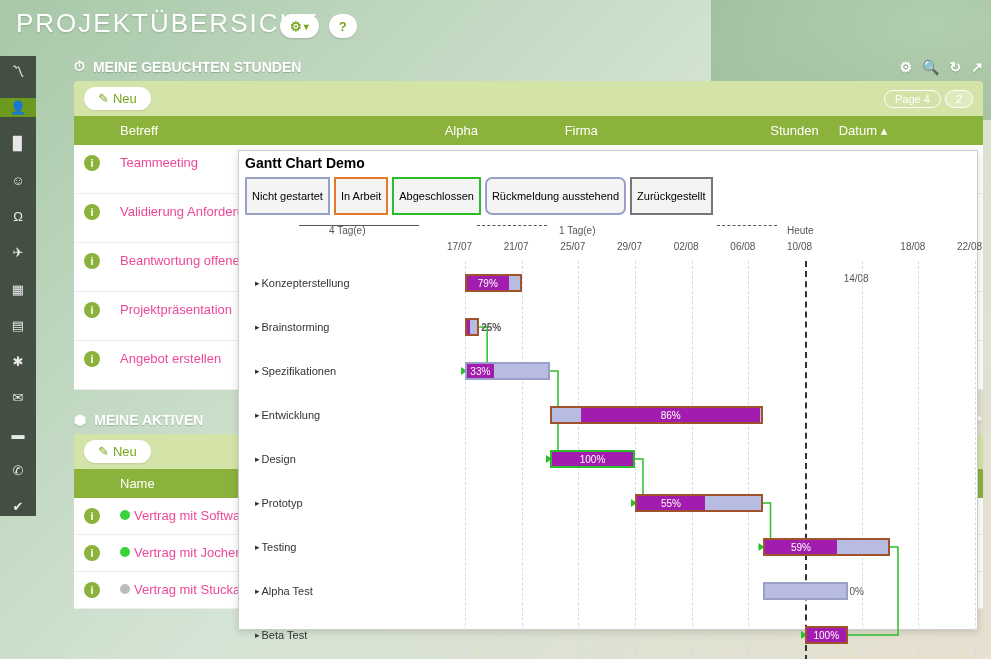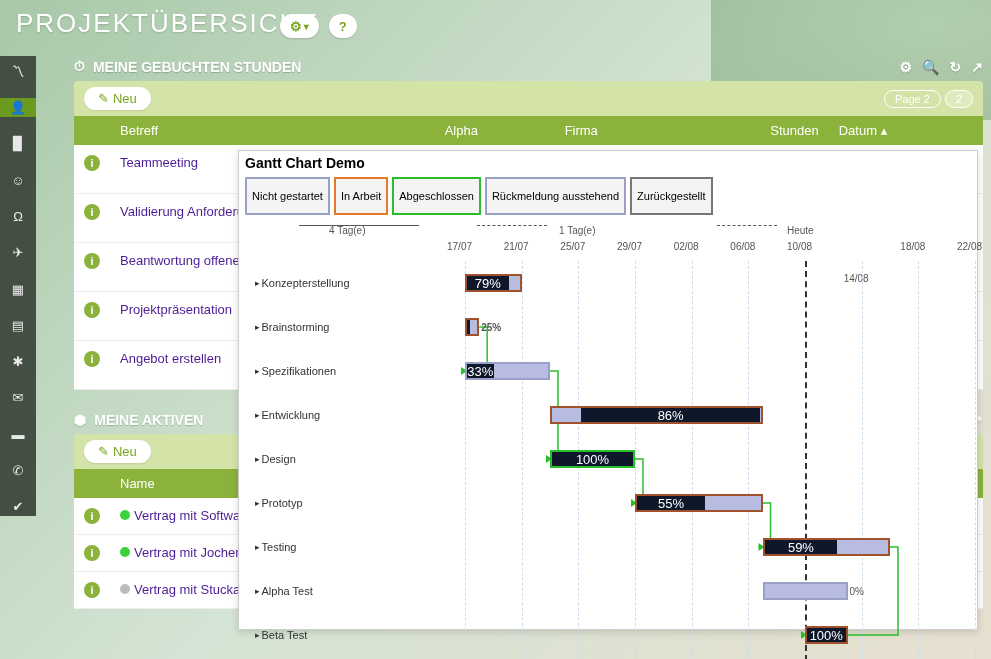--- a/index.html
+++ b/index.html
@@ -20,49 +20,49 @@
 .new-row{background:#d4e4a8;padding:6px 10px;display:flex;align-items:center;gap:8px;border-top-left-radius:4px;border-top-right-radius:4px;}
 .btn-neu{background:#fff;border-radius:14px;padding:4px 14px;color:#7aa61e;font-weight:500;display:flex;align-items:center;gap:4px;box-shadow:0 1px 2px rgba(0,0,0,0.1);cursor:pointer;}
 .pager{margin-left:auto;display:flex;gap:4px;}
 .pg{border:1px solid #fff;border-radius:11px;padding:2px 10px;color:#fff;font-size:11px;cursor:pointer;}
 .pg.alt{background:rgba(255,255,255,0.25);}
 table.grid{width:100%;border-collapse:collapse;background:#fff;}
 table.grid th{background:#8bb33c;color:#fff;text-align:left;padding:7px 10px;font-weight:500;font-size:13px;}
 table.grid th.rt{text-align:right;}
 table.grid td{padding:10px 10px;border-bottom:1px solid #eee;color:#555;vertical-align:top;}
 table.grid td.info{width:32px;text-align:center;}
-table.grid td.lnk a{color:#4c1d95;text-decoration:none;}
+table.grid td.lnk a{color:#ec4899;text-decoration:none;}
 .info-ico{display:inline-block;width:16px;height:16px;border-radius:50%;background:#8bb33c;color:#fff;font-size:11px;font-weight:bold;line-height:16px;}
 .dot{display:inline-block;width:10px;height:10px;border-radius:50%;margin-right:4px;}
 .dot.g{background:#3bd23b;}
 .dot.gr{background:#bbb;}
 .sec2{top:412px;}
 .results-pill{margin-left:auto;color:#fff;border:1px solid #fff;border-radius:12px;padding:2px 10px;font-size:11px;background:rgba(255,255,255,0.2);}
 
 
 .gantt{position:absolute;left:238px;top:150px;width:740px;height:480px;background:#fff;border:1px solid #ccc;box-shadow:0 2px 8px rgba(0,0,0,0.15);z-index:50;}
 .gantt-title{font-weight:bold;padding:4px 6px;font-size:14px;}
 .gantt-legend{display:flex;gap:4px;padding:2px 6px;flex-wrap:wrap;}
 .lg{font-size:11px;padding:11px 5px;border:2px solid;background:#f4f4f4;}
 .lg.ns{border-color:#9aa0c8;}
 .lg.ia{border-color:#e67a2a;}
 .lg.ab{border-color:#2abf2a;}
-.lg.ra{border-color:#9aa0c8;}
+.lg.ra{border-color:#9aa0c8;border-radius:7px;}
 .lg.zu{border-color:#777;}
 .gantt-scale{position:relative;height:40px;margin-top:4px;}
 .scale-lbl{position:absolute;font-size:10px;color:#555;}
 .gantt-body{position:relative;height:400px;margin-left:6px;}
 .g-grid{position:absolute;left:220px;top:0;right:4px;bottom:0;}
 .g-col{position:absolute;top:0;bottom:0;border-left:1px dashed #cde;}
 .g-today{border-left:2px dashed #333 !important;}
 .g-row{position:absolute;left:0;right:0;height:44px;display:flex;align-items:center;}
 .g-row .task-name{position:absolute;left:10px;font-size:11px;color:#333;display:flex;align-items:center;gap:2px;}
 .g-row .tri{font-size:9px;color:#333;}
 .bar{position:absolute;height:18px;background:#b8bce0;border:2px solid;display:flex;align-items:center;}
-.bar .fill{position:absolute;left:0;top:0;bottom:0;background:#0f172a;display:flex;align-items:center;justify-content:center;color:#fff;font-size:13px;}
+.bar .fill{position:absolute;left:0;top:0;bottom:0;background:#a21caf;display:flex;align-items:center;justify-content:center;color:#fff;font-size:10px;}
 .bar.ia{border-color:#a0522d;}
 .bar.ab{border-color:#2abf2a;}
 .bar.ra{border-color:#9aa0c8;}
 .bar .pct-out{position:absolute;left:100%;margin-left:4px;font-size:10px;color:#555;}
 .conn{position:absolute;pointer-events:none;}
 .conn path{stroke:#2abf2a;stroke-width:1.5;fill:none;}
 .conn polygon{fill:#2abf2a;}
 </style>
 </head>
 <body>
@@ -105,21 +105,21 @@
       <span>↻</span>
       <span>↗</span>
     </div>
   </div>
   <div class="new-row">
     <div class="btn-neu">
         <span>✎</span>
         <span>Neu</span>
       </div>
     <div class="pager">
-      <div class="pg">Page 2</div>
+      <div class="pg">Page 4</div>
       <div class="pg alt">2</div>
     </div>
   </div>
   <table class="grid">
     <tbody>
         <tr>
       <th style="width:32px;"></th>
       <th>Betreff</th>
       <th>Alpha</th>
       <th>Firma</th>

